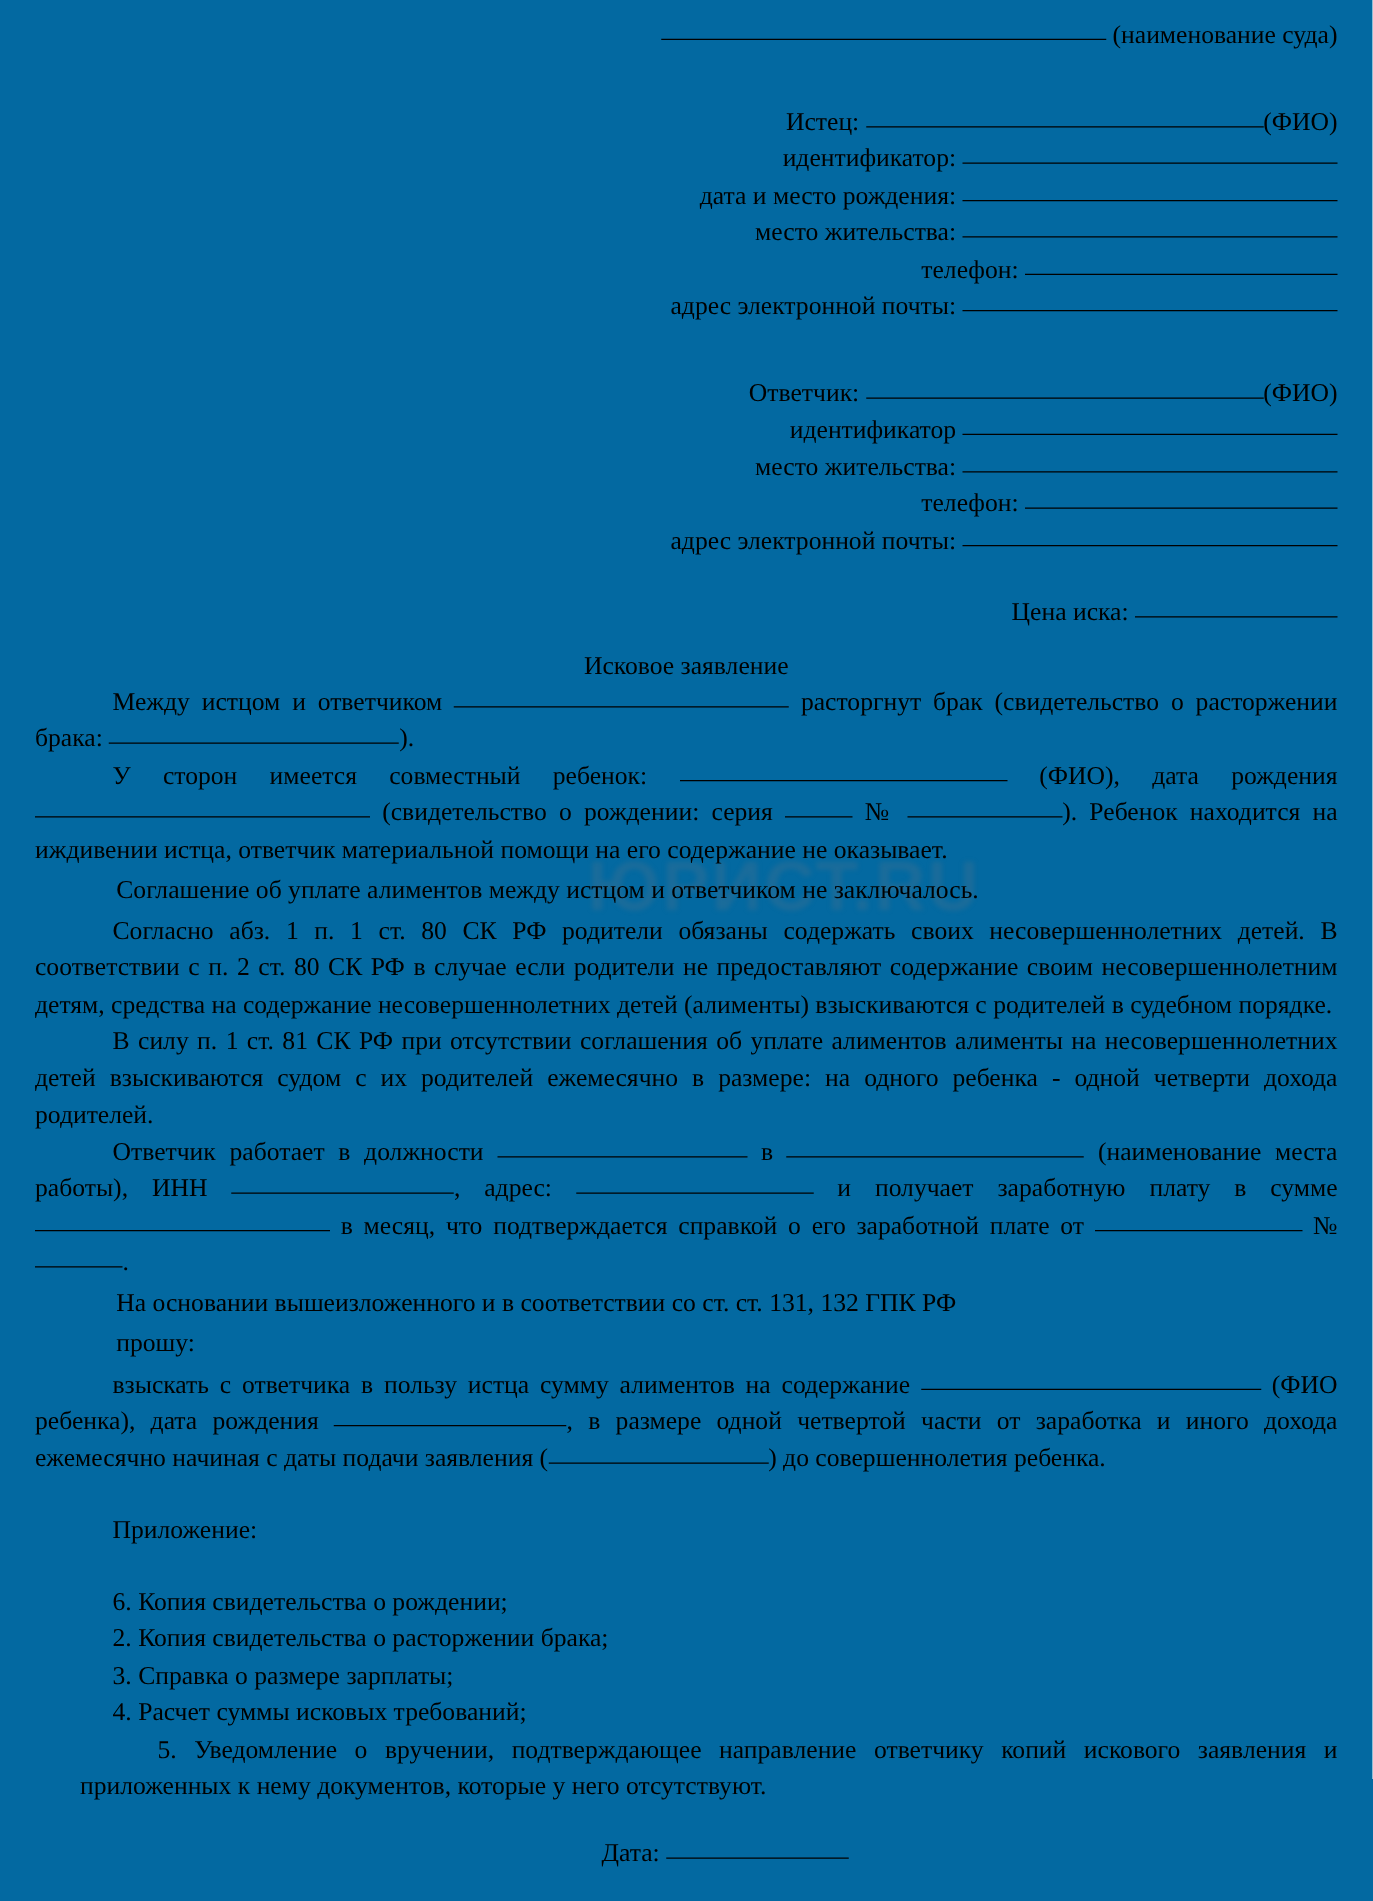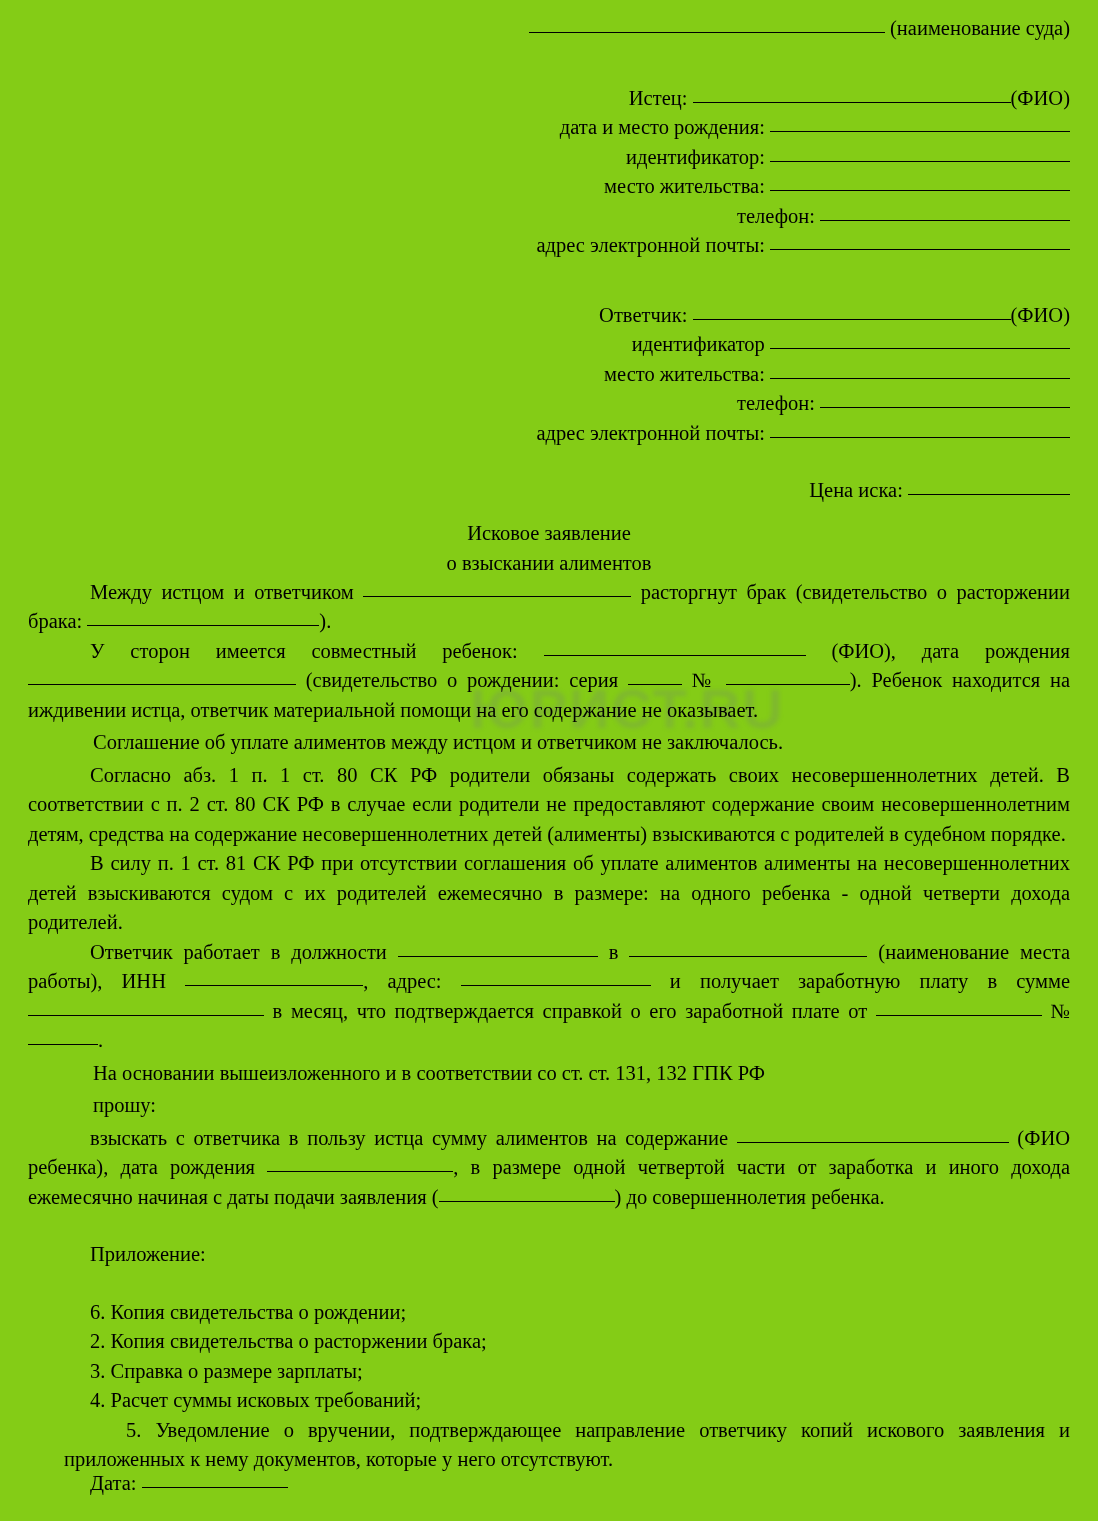--- a/index.html
+++ b/index.html
@@ -4,21 +4,21 @@
 <style>
   html, body {
     margin: 0;
     padding: 0;
     background: #ffffff;
   }
   .page {
     position: relative;
     width: 1098px;
     height: 1521px;
-    background: #84cc16;
+    background: #0369a1;
     font-family: "Liberation Serif", "DejaVu Serif", serif;
     font-size: 20.5px;
     color: #000000;
     box-sizing: border-box;
     padding: 0;
     overflow: hidden;
   }
   .content {
     position: absolute;
     left: 28px;
@@ -126,20 +126,21 @@
 
   
   .footer {
     position: absolute;
     left: 28px;
     top: 1472px;
     width: 1042px;
     display: flex;
     align-items: center;
     z-index: 2;
+    flex-direction: column;
   }
   .f-date { margin-left: 62px; white-space: nowrap; }
   .f-sign { margin-left: 398px; white-space: nowrap; }
   .r-date  { width: 146px; }
   .r-sign1 { width: 160px; }
   .r-sign2 { width: 156px; }
 </style>
 </head>
 <body>
 
@@ -157,25 +158,25 @@
     </div>
 
     <div class="gap-md"></div>
 
     <div class="hdr-block">
       <div class="hdr-line">
         <span>Истец:</span>
         <span class="rule r-fio"></span><span>(ФИО)</span>
       </div>
       <div class="hdr-line">
+        <span>идентификатор:</span>
+        <span class="rule r-std"></span>
+      </div>
+      <div class="hdr-line">
         <span>дата и место рождения:</span>
-        <span class="rule r-std"></span>
-      </div>
-      <div class="hdr-line">
-        <span>идентификатор:</span>
         <span class="rule r-std"></span>
       </div>
       <div class="hdr-line">
         <span>место жительства:</span>
         <span class="rule r-std"></span>
       </div>
       <div class="hdr-line">
         <span>телефон:</span>
         <span class="rule r-tel"></span>
       </div>
@@ -214,21 +215,20 @@
 
     <div class="hdr-block">
       <div class="hdr-line">
         <span>Цена иска:</span>
         <span class="rule r-price"></span>
       </div>
     </div>
 
     <div class="title">
       <div>Исковое заявление</div>
-      <div>о взыскании алиментов</div>
     </div>
 
     <p class="para"><span>Между истцом и ответчиком</span> <span class="rule r-inline-a"></span> <span>расторгнут брак (свидетельство о расторжении брака:</span> <span class="rule r-inline-b"></span><span>).</span></p>
 
     <p class="para"><span>У сторон имеется совместный ребенок:</span> <span class="rule r-inline-c"></span> <span>(ФИО), дата рождения</span> <span class="rule r-inline-d"></span> <span>(свидетельство о рождении: серия</span> <span class="rule r-ser"></span> <span>№</span> <span class="rule r-num"></span><span>). Ребенок находится на иждивении истца, ответчик материальной помощи на его содержание не оказывает.</span></p>
 
     <p class="plain">Соглашение об уплате алиментов между истцом и ответчиком не заключалось.</p>
 
     <p class="para">Согласно абз. 1 п. 1 ст. 80 СК РФ родители обязаны содержать своих несовершеннолетних детей. В соответствии с п. 2 ст. 80 СК РФ в случае если родители не предоставляют содержание своим несовершеннолетним детям, средства на содержание несовершеннолетних детей (алименты) взыскиваются с родителей в судебном порядке.</p>
 

